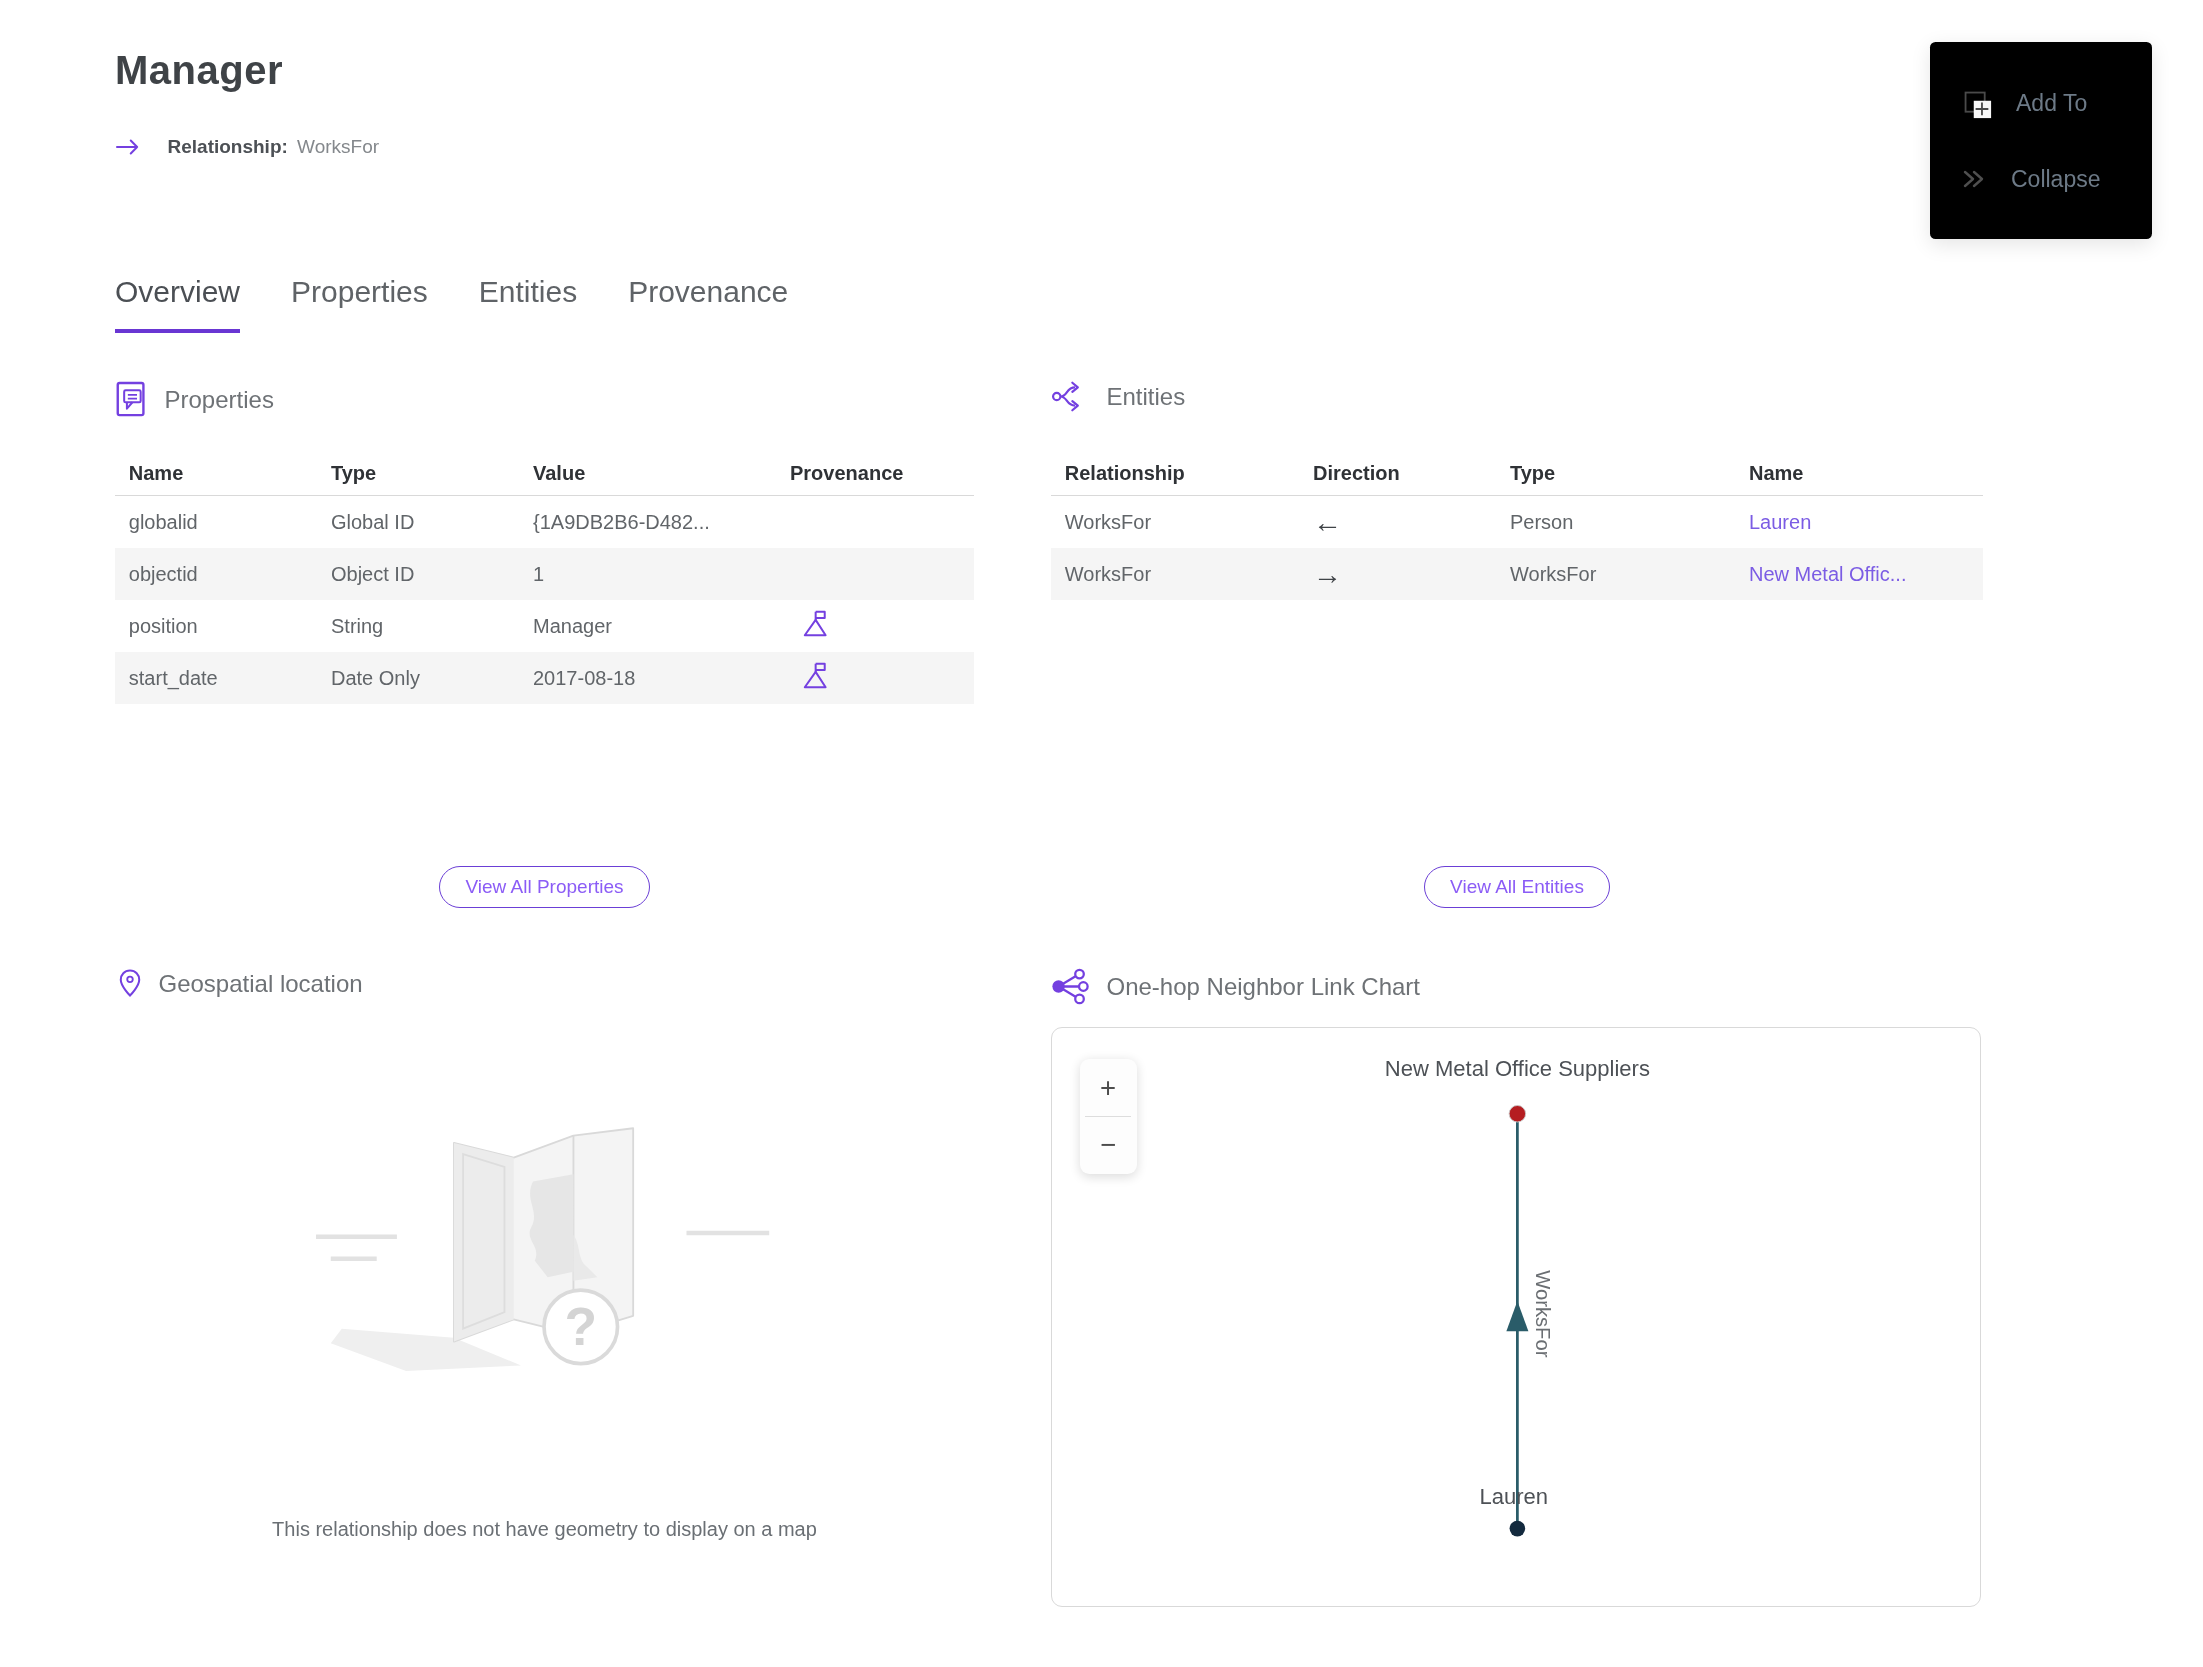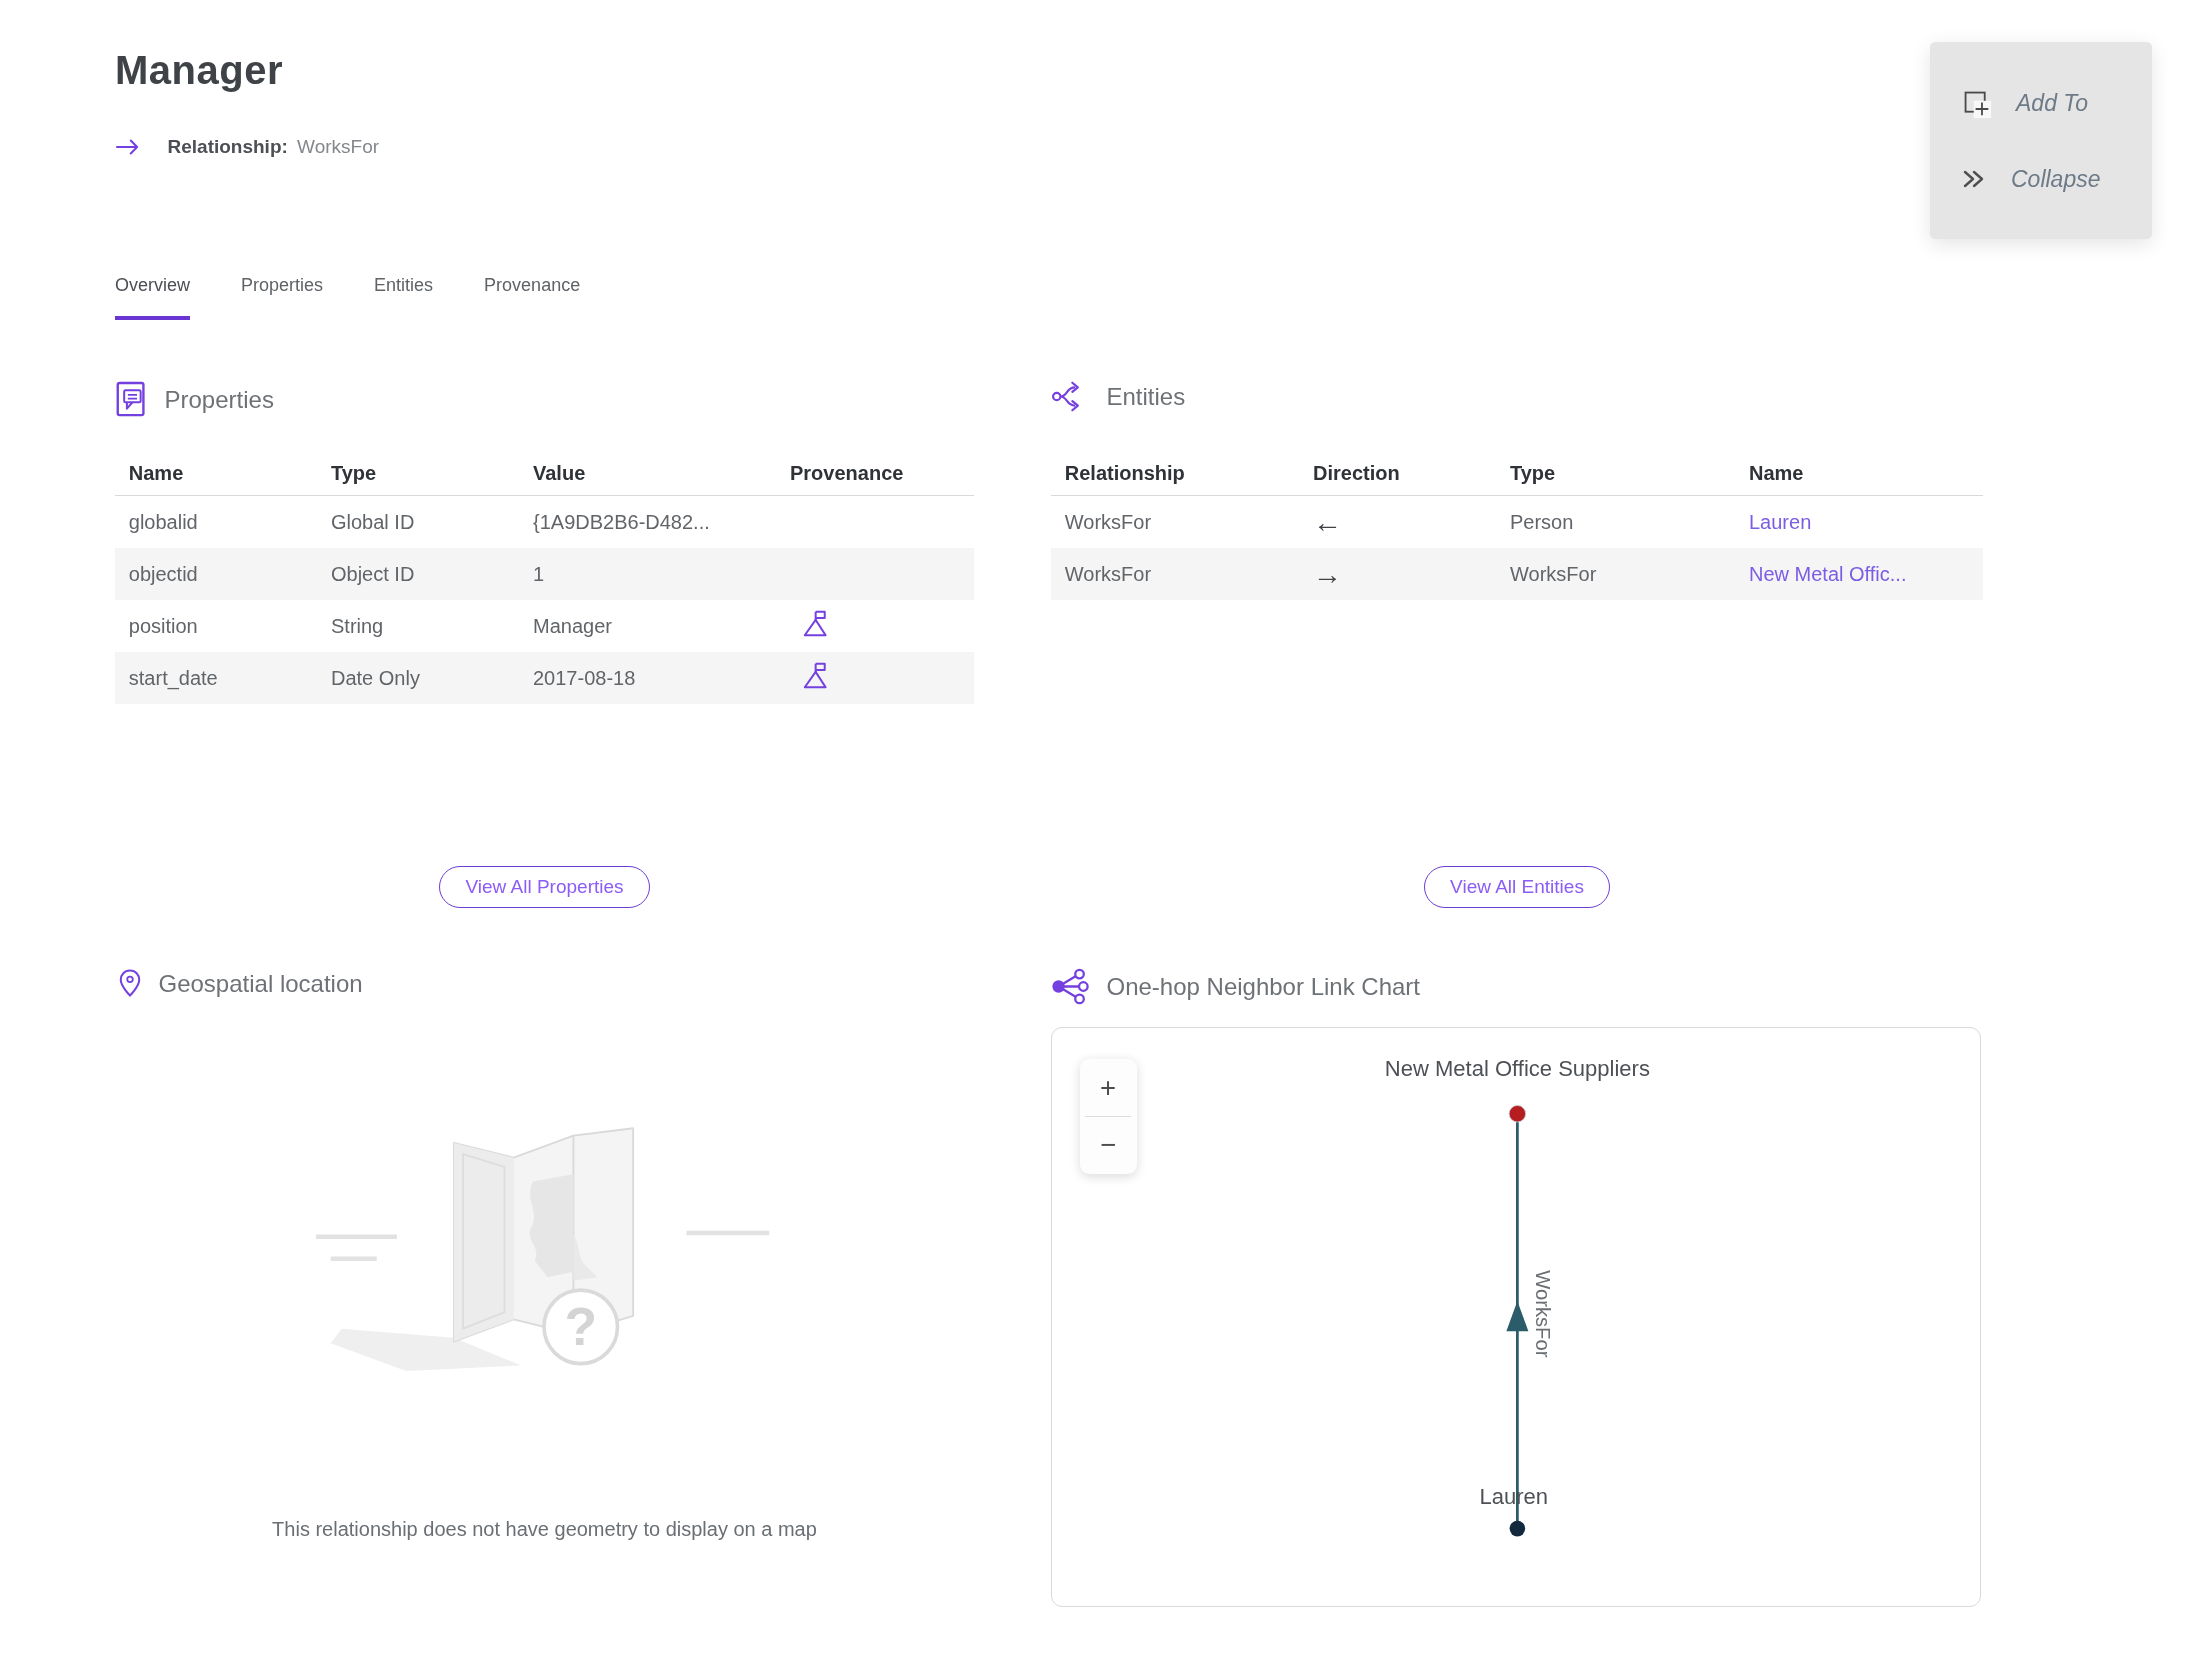--- a/index.html
+++ b/index.html
@@ -6,28 +6,28 @@
   body { background:#ffffff; font-family:"Liberation Sans","DejaVu Sans",sans-serif; }
   .page { position:relative; width:2204px; height:1668px; background:#ffffff; overflow:hidden; }
 
   
   .page-title { position:absolute; left:115px; top:48px; font-size:40px; font-weight:700; color:#3f4347; letter-spacing:0.5px; }
   .subtitle { position:absolute; left:115px; top:136px; display:flex; align-items:center; gap:16.5px; }
   .subtitle .lbl { font-size:19px; font-weight:700; color:#4c5055;margin-left:10px; }
   .subtitle .val { font-size:19px; color:#84888c; margin-left:-7.3px; }
 
   
-  .actions { position:absolute; left:1930px; top:42px; width:222px; height:197px; background:#e5e5e5;
+  .actions { position:absolute; left:1930px; top:42px; width:222px; height:197px; background:#000000;
              border-radius:5.5px; box-shadow:0 5.5px 20px rgba(0,0,0,0.10); display:flex; flex-direction:column;
-             justify-content:space-evenly; padding-left:31px;font-style:italic; }
+             justify-content:space-evenly; padding-left:31px; }
   .action-item { display:flex; align-items:center; gap:24px; font-size:23px; color:#6d7a87; cursor:pointer; }
 
   
   .tabs { position:absolute; left:115px; top:275px; display:flex; gap:51px; }
-  .tab { font-size:18px; color:#5f6367; padding-bottom:20px; cursor:pointer; border-bottom:4.6px solid transparent; }
+  .tab { font-size:30px; color:#5f6367; padding-bottom:20px; cursor:pointer; border-bottom:4.6px solid transparent; }
   .tab.active { color:#4b4f54; border-bottom-color:#6936d3; }
 
   
   .sec-head { position:absolute; display:flex; align-items:center; gap:16.5px; }
   .sec-head .sec-title { font-size:24px; color:#6e7control276; color:#6e7276; }
   .sec-title { font-size:24px; color:#6e7276; }
 
   
   .tbl { position:absolute; }
   .trow { display:grid; align-items:center; height:52px; font-size:20px; color:#616569; }

